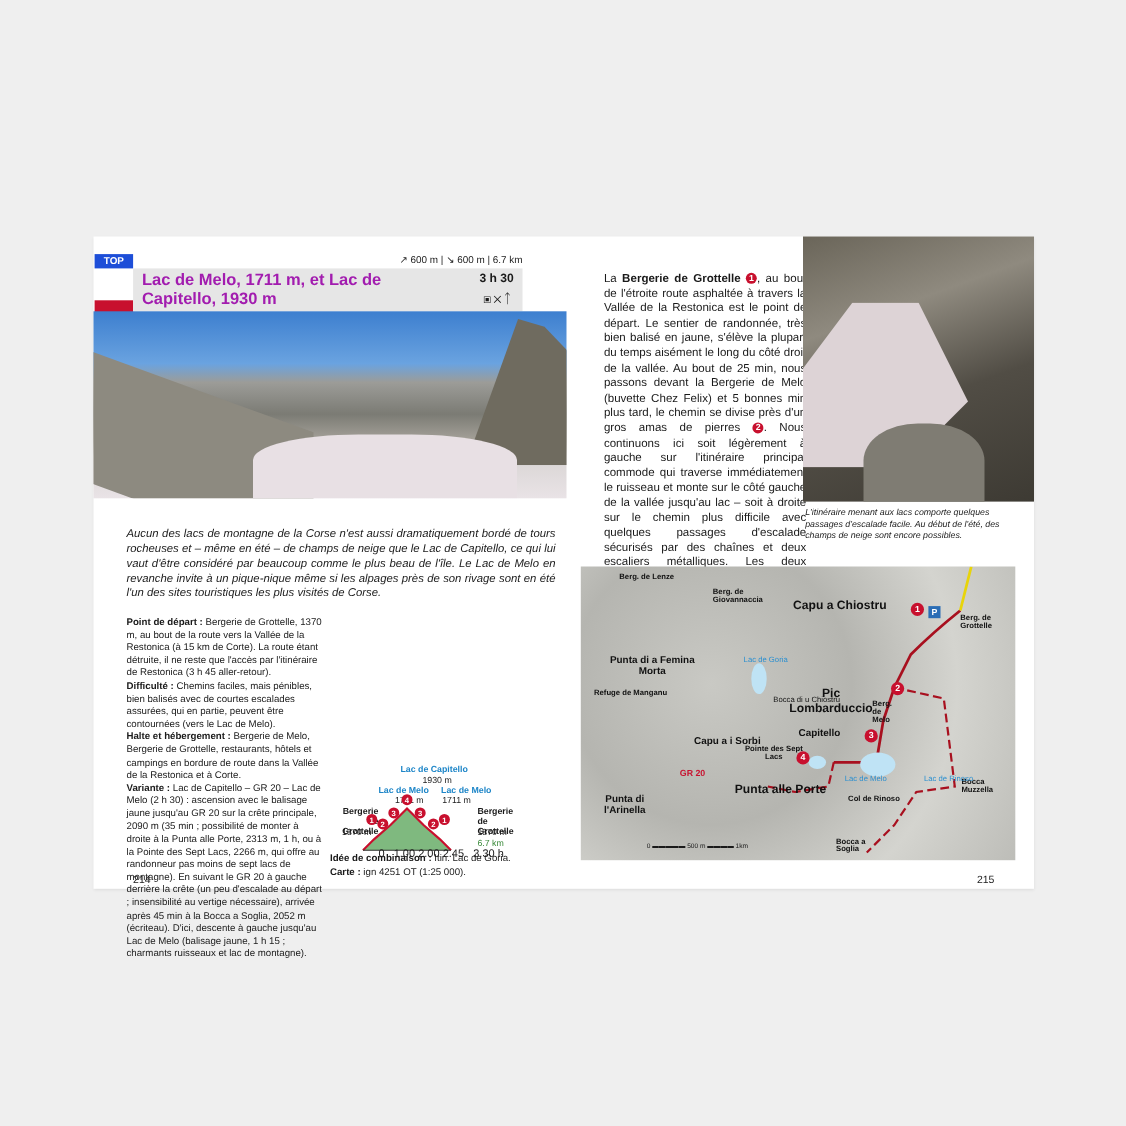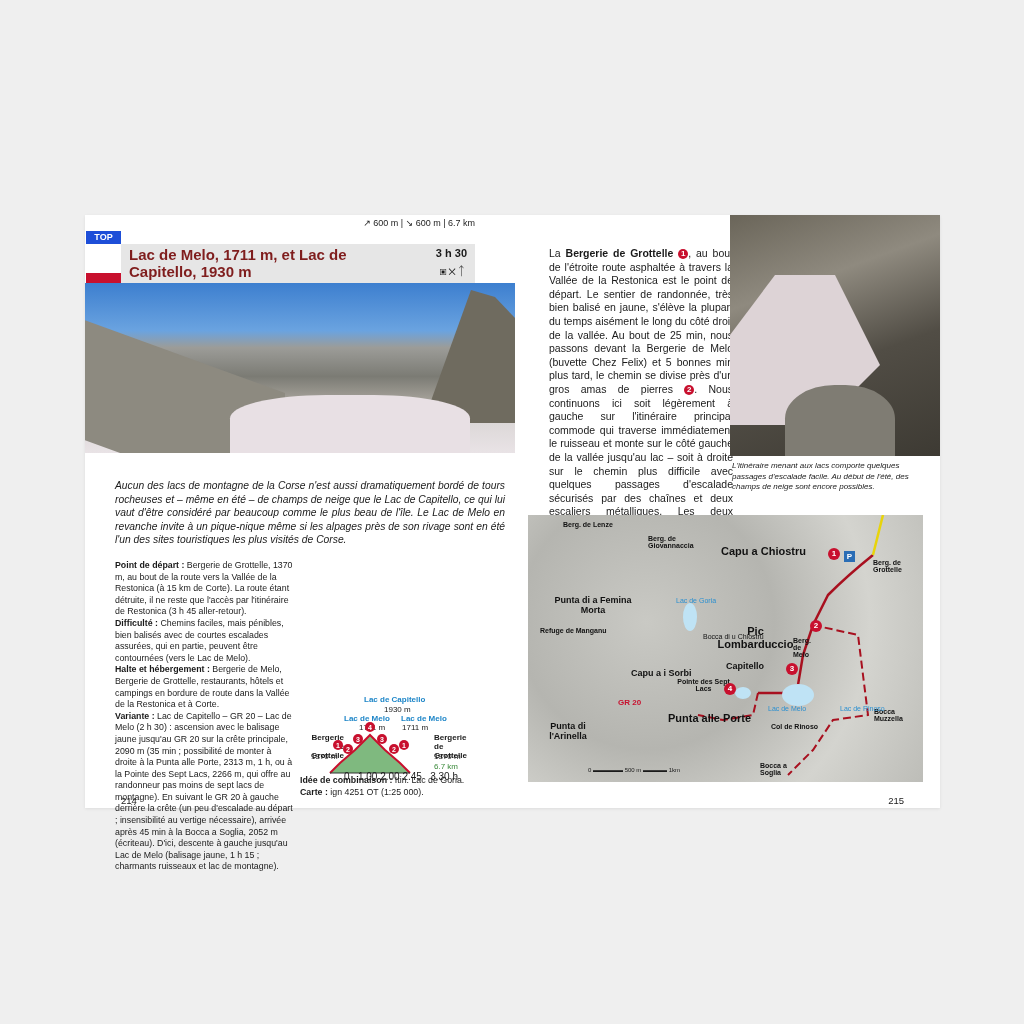--- a/index.html
+++ b/index.html
@@ -5,22 +5,22 @@
   html, body { margin:0; padding:0; }
   body { width:1024px; height:1024px; background:#efefef; position:relative; overflow:hidden; font-family:"Liberation Sans", sans-serif; color:#1a1a1a; }
   .spread { position:absolute; left:85px; top:215px; width:855px; height:593px; background:#fff; box-shadow:0 1px 3px rgba(0,0,0,0.08); }
   .page-left { position:absolute; left:0; top:0; width:430px; height:593px; }
   .page-right { position:absolute; left:430px; top:0; width:425px; height:593px; }
 
   
   .top-tag { position:absolute; left:1px; top:16px; width:35px; height:13px; background:#1d4ed8; color:#fff; font-weight:bold; font-size:9px; text-align:center; line-height:13px; }
   .num-tag { position:absolute; left:1px; top:29px; width:35px; height:39px; background:#c8102e; color:#fff; font-weight:bold; font-size:16px; text-align:center; line-height:39px;margin-top:29px; }
   .title-bar { position:absolute; left:36px; top:29px; width:354px; height:39px; background:#e6e6e6; }
-  .title { position:absolute; left:8px; top:2px; width:240px; font-size:15px; font-weight:bold; line-height:17px; color:#7f1d1d; }
-  .stats { position:absolute; right:40px; top:3px; font-size:9px; color:#222; }
+  .title { position:absolute; left:8px; top:2px; width:240px; font-size:15px; font-weight:bold; line-height:17px; color:#a21caf; }
+  .stats { position:absolute; right:40px; top:16px; font-size:9px; color:#222; }
   .duration { position:absolute; right:8px; top:3px; font-size:11px; font-weight:bold; }
   .icons { position:absolute; right:8px; top:20px; font-size:12px; letter-spacing:2px; }
 
   
   .photo-main { position:absolute; left:0; top:68px; width:430px; height:170px; overflow:hidden;
      background:linear-gradient(180deg,#3d7fcf 0%,#6aa3e0 28%,#9c9c98 38%,#7b7b74 55%,#a8a49c 70%,#d9d5d4 78%,#e9e3e6 100%); }
   .photo-main .snow { position:absolute; left:145px; top:112px; width:240px; height:58px; background:#e8e0e4; border-radius:40% 40% 0 0; }
   .photo-main .rockL { position:absolute; left:-20px; top:70px; width:220px; height:120px; background:#8d8a80; transform:skewY(20deg); }
   .photo-main .rockR { position:absolute; left:290px; top:0px; width:160px; height:140px; background:#6f6b5f; clip-path:polygon(30% 100%, 60% 5%, 75% 10%, 100% 40%, 100% 100%); }
 

